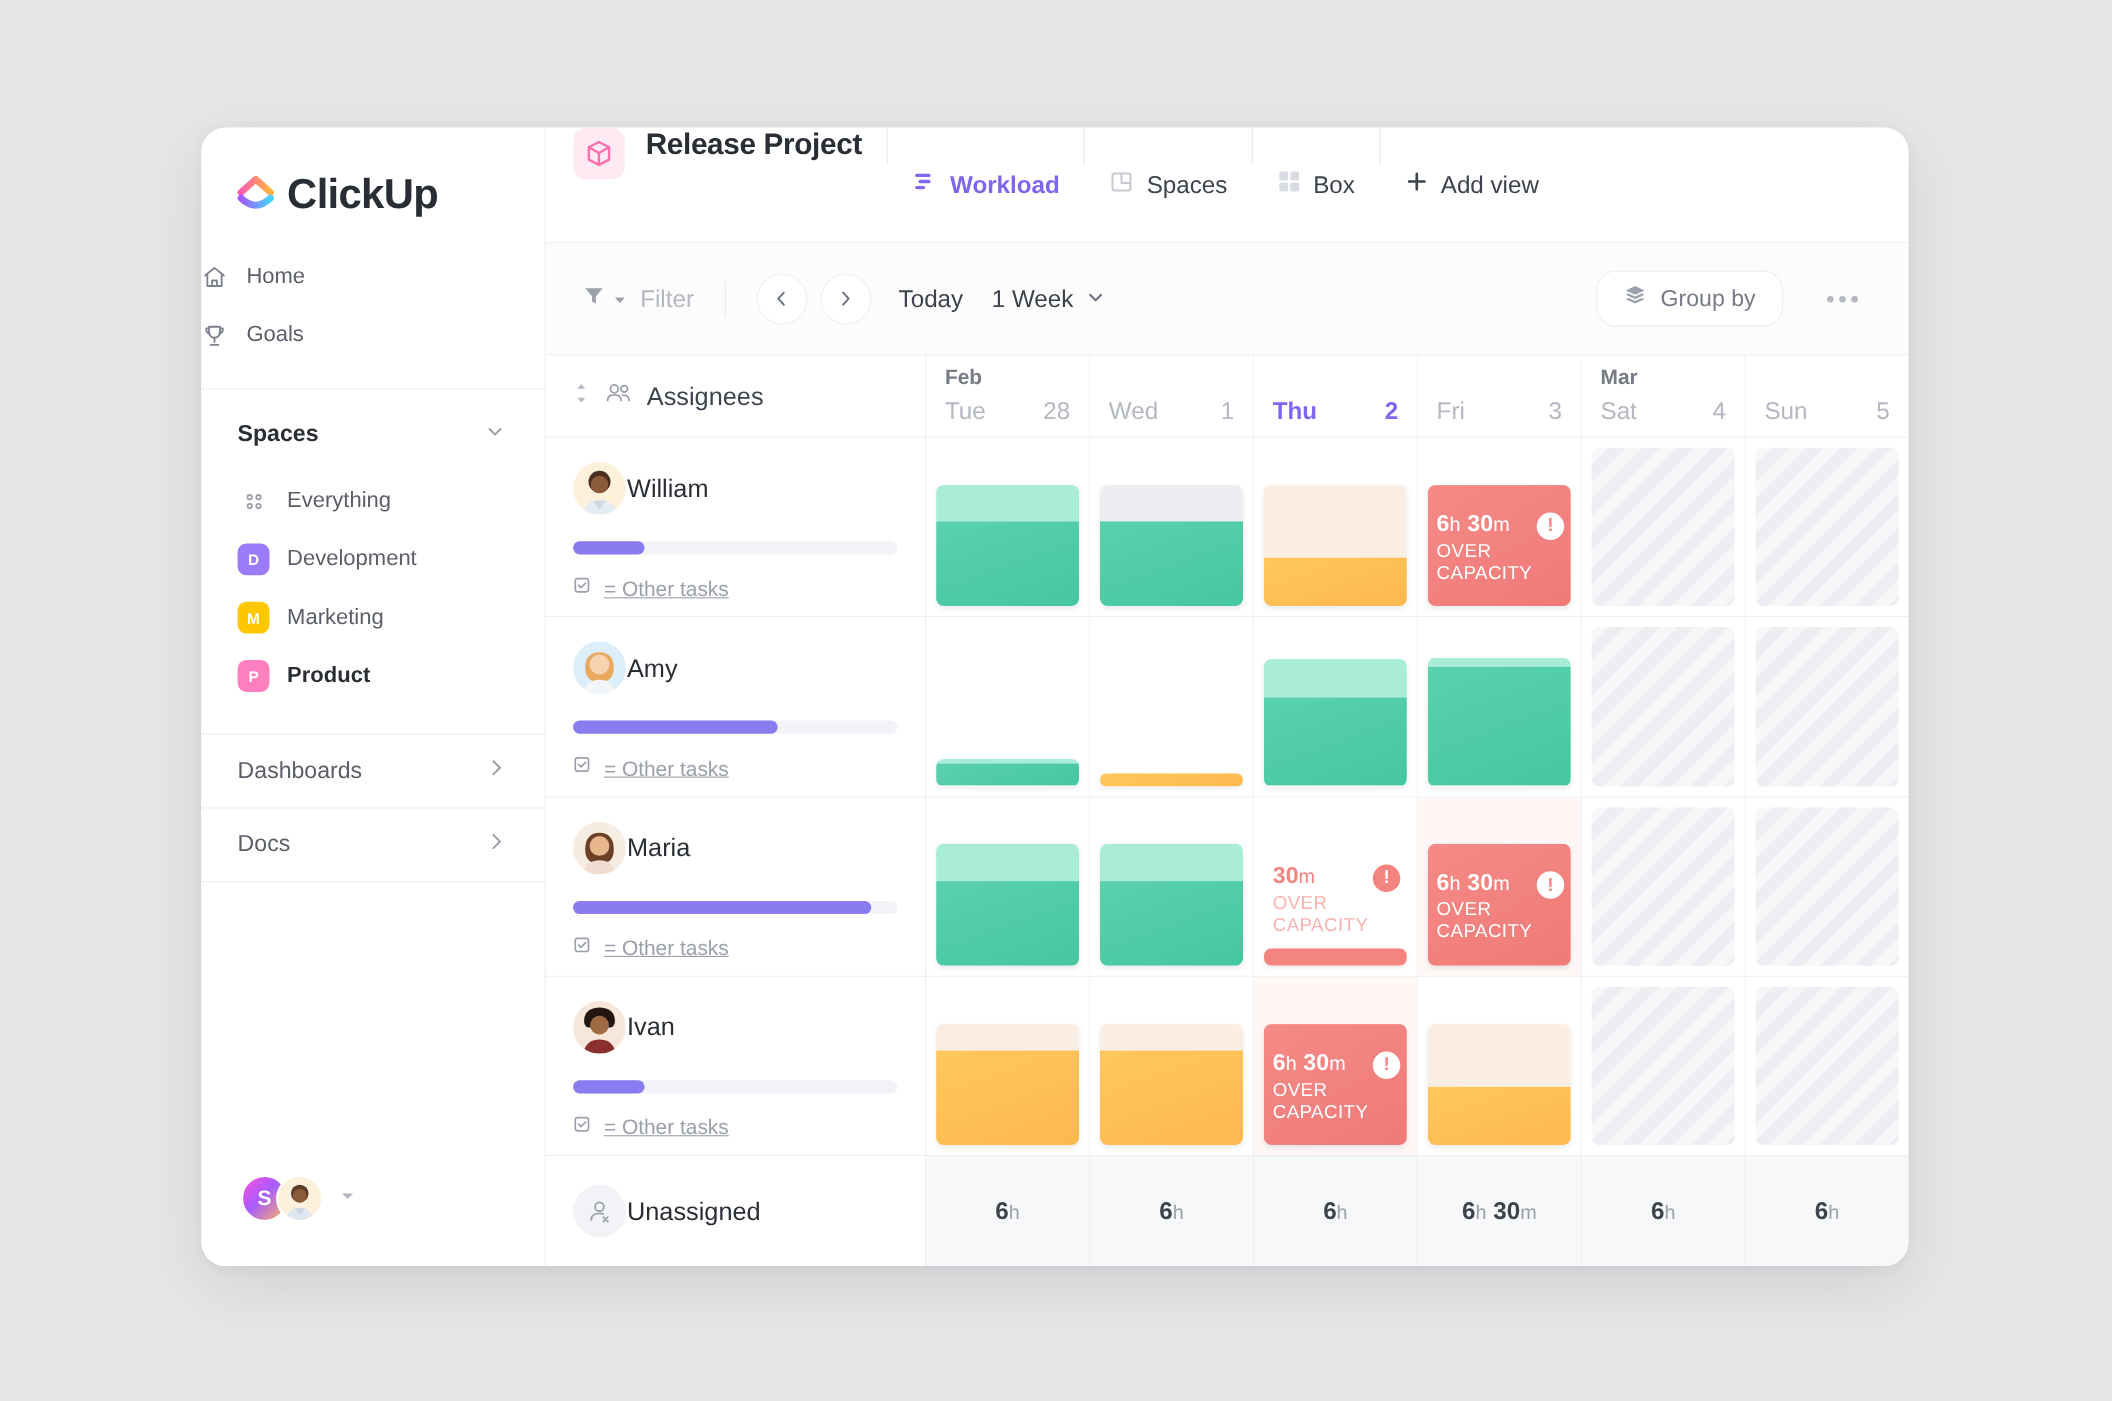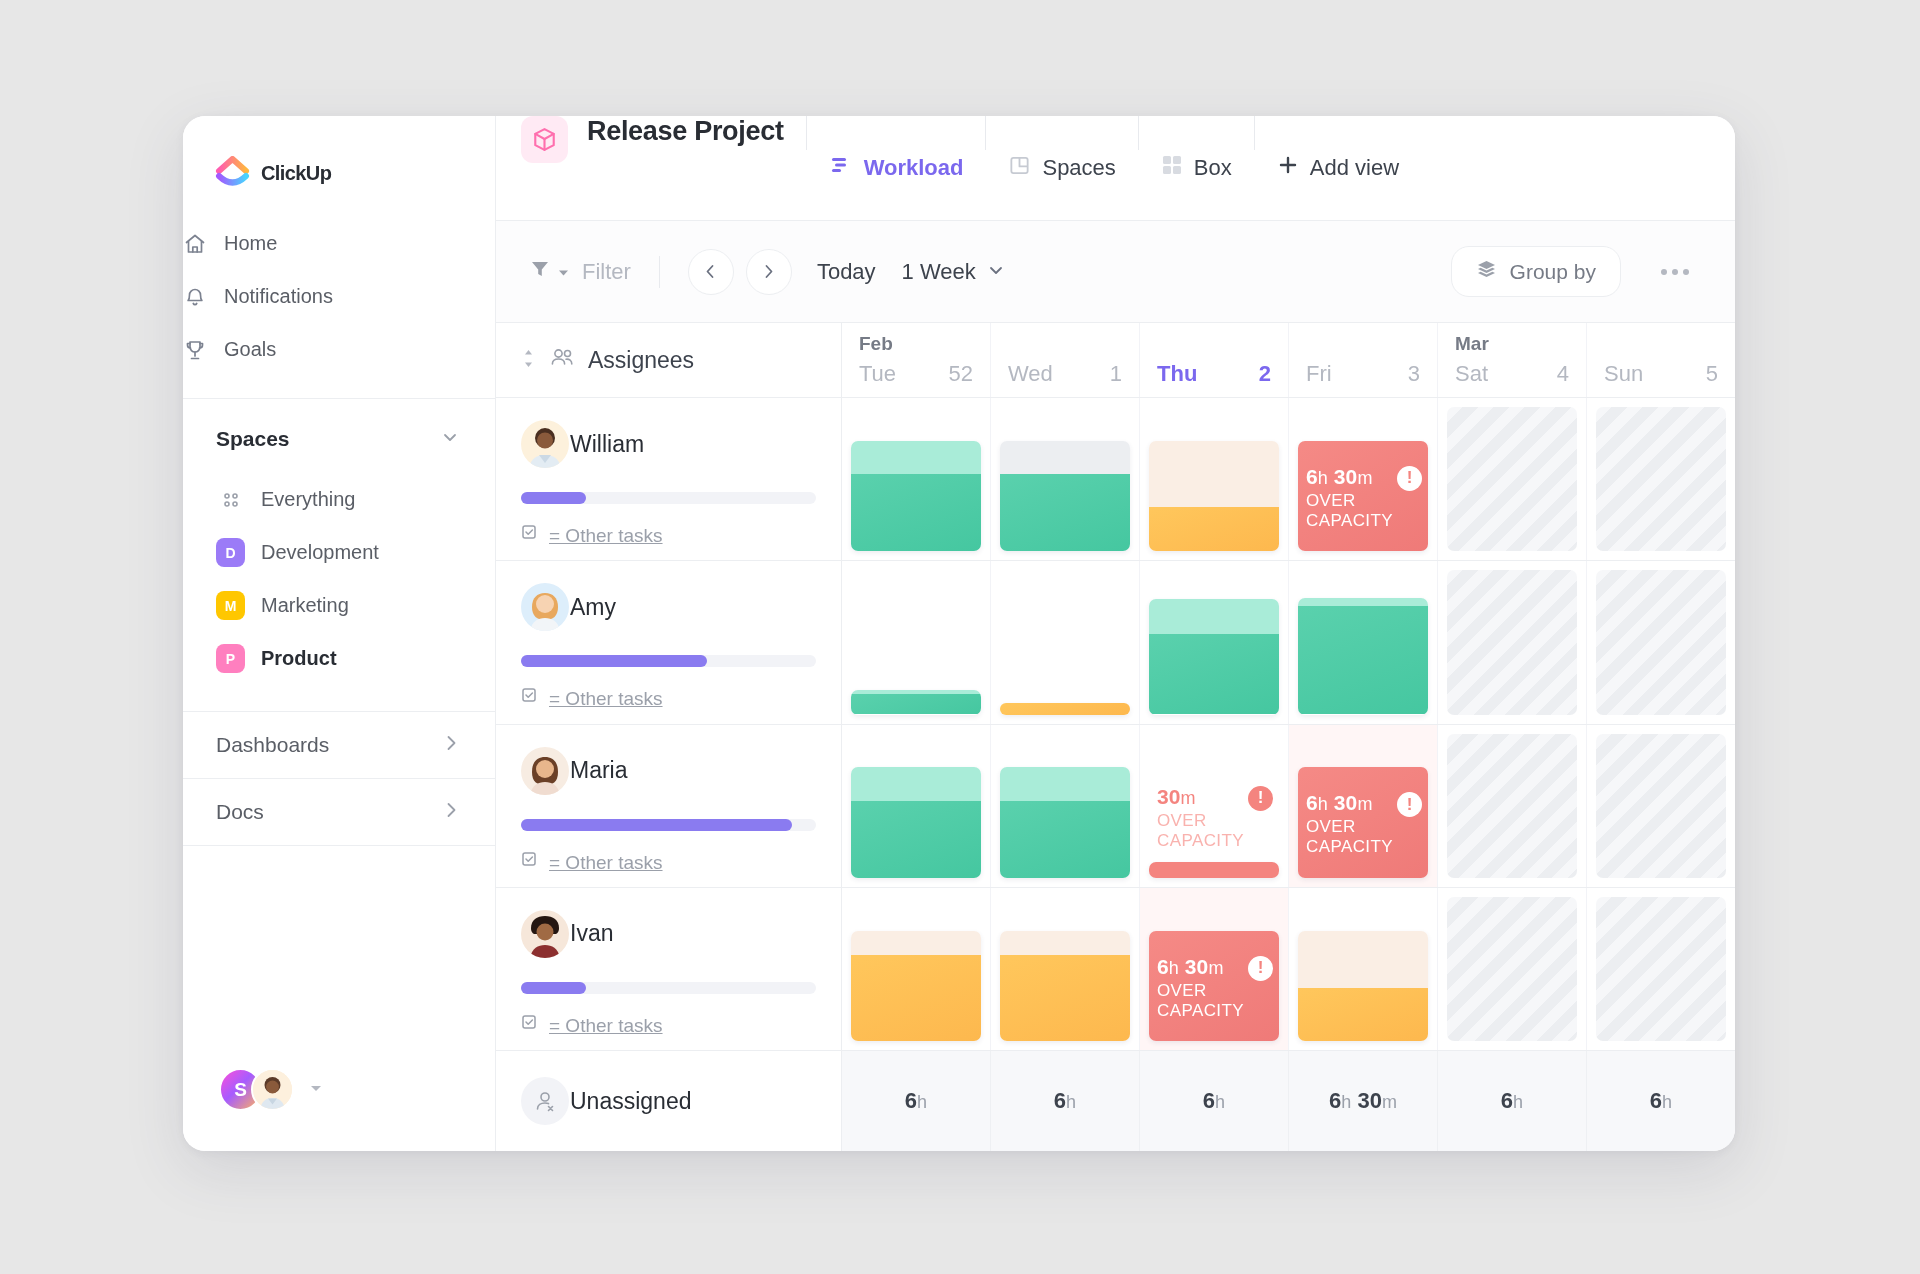--- a/index.html
+++ b/index.html
@@ -24,21 +24,21 @@
   
   .sidebar {
     width: 313px; height: 100%;
     background: #ffffff;
     border-right: 1px solid #eceef1;
     display: flex; flex-direction: column;
     flex: 0 0 313px;
   }
   .logo-row { display: flex; align-items: center; gap: 11px; padding: 40px 0 0 32px; }
   .logo-mark { width: 35px; height: 35px; position: relative; flex: 0 0 35px; }
-  .logo-text { font-size: 20px; font-weight: 700; color: #292d34; letter-spacing: -.6px; }
+  .logo-text { font-size: 38px; font-weight: 700; color: #292d34; letter-spacing: -.6px; }
 
   .nav-list { padding: 26px 0 22px 0; }
   .nav-item {
     display: flex; align-items: center; gap: 17px;
     height: 53px; 
     color: #5a5e66; font-size: 20px; cursor: pointer;
   }
   .nav-item .ico { width: 24px; height: 24px; flex: 0 0 24px; display: flex; align-items: center; justify-content: center; }
   .nav-item .ico svg { display: block; }
 
@@ -256,29 +256,20 @@
             <path d="M3.5 10.5 12 3.5l8.5 7"></path>
               <path d="M5.5 9.6V20h13V9.6"></path>
               <path d="M9.8 20v-5h4.4v5"></path>
           </svg>
         </span>
         <span>Home</span>
       </div>
       <div class="nav-item">
         <span class="ico">
           <svg width="24" height="24" viewBox="0 0 24 24" fill="none" stroke="#7c8290" stroke-width="1.7" stroke-linecap="round" stroke-linejoin="round">
-            <path d="M6.5 10a5.5 5.5 0 0 1 11 0c0 4 1.4 5.5 1.4 5.5H5.1S6.5 14 6.5 10z"></path>
-              <path d="M10.3 18.5a1.9 1.9 0 0 0 3.4 0"></path>
-          </svg>
-        </span>
-        <span>Notifications</span>
-      </div>
-      <div class="nav-item">
-        <span class="ico">
-          <svg width="24" height="24" viewBox="0 0 24 24" fill="none" stroke="#7c8290" stroke-width="1.7" stroke-linecap="round" stroke-linejoin="round">
             <path d="M7 4h10v5a5 5 0 0 1-10 0z"></path>
               <path d="M7 5.5H4.5V7a3 3 0 0 0 3 3"></path>
               <path d="M17 5.5h2.5V7a3 3 0 0 1-3 3"></path>
             <path d="M12 14v4"></path>
               <path d="M8.5 20.5h7"></path>
           </svg>
         </span>
         <span>Goals</span>
       </div>
     </nav>
@@ -620,21 +611,21 @@
         </div>
       </div>
 
       <div class="cal">
 
         <div class="cal-head">
           <div class="dcol-h">
             <span class="mon-lab">Feb</span>
             <span class="day-row">
               <span>Tue</span>
-              <span>52</span>
+              <span>28</span>
             </span>
           </div>
           <div class="dcol-h">
             <span class="mon-lab"></span>
             <span class="day-row">
               <span>Wed</span>
               <span>1</span>
             </span>
           </div>
           <div class="dcol-h today">

